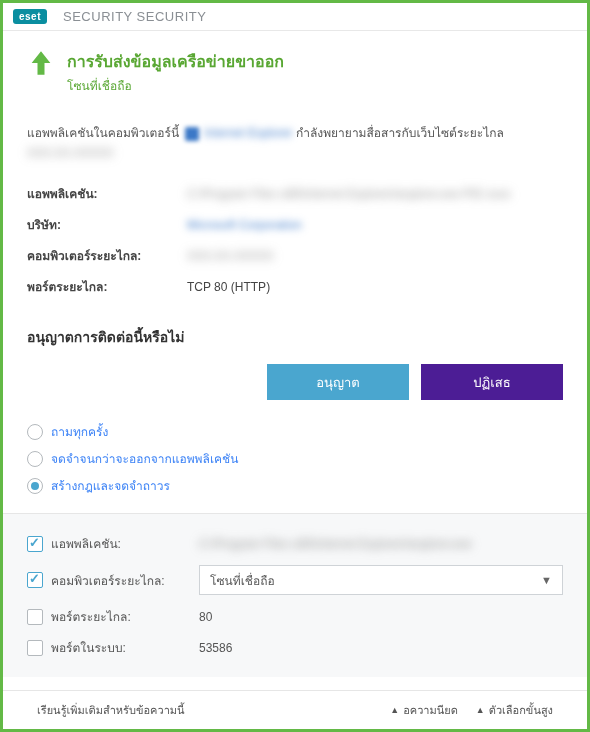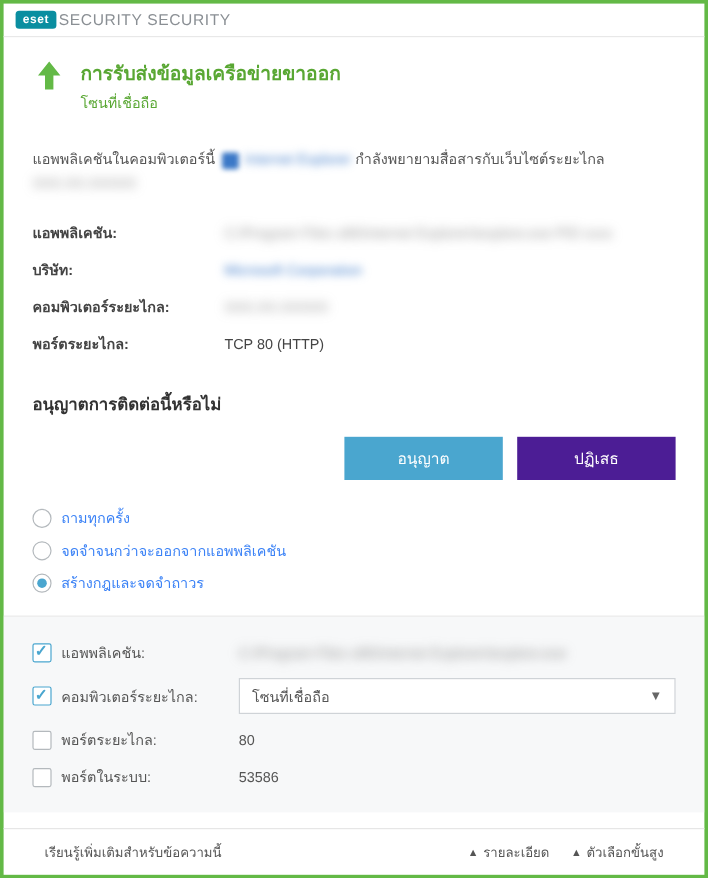--- a/index.html
+++ b/index.html
@@ -1,37 +1,37 @@
 <!DOCTYPE html>
 <html><head>
 <meta charset="utf-8">
 <style>
   * { box-sizing: border-box; margin: 0; padding: 0; font-family: "Segoe UI", Tahoma, sans-serif; }
   html, body { width: 590px; height: 732px; }
   .window { width: 590px; height: 732px; border: 3px solid #63b946; background: #fff; display: flex; flex-direction: column; }
   .hdr { display: flex; align-items: center; padding: 6px 10px; border-bottom: 1px solid #e8e8e8; }
-  .brand-badge { background: #0a8ea0; color: #fff; font-size: 10px; font-weight: bold; padding: 2px 6px; border-radius: 3px; letter-spacing: 0.5px; margin-right: 2px; }
+  .brand-badge { background: #0a8ea0; color: #fff; font-size: 10px; font-weight: bold; padding: 2px 6px; border-radius: 3px; letter-spacing: 0.5px; margin-right: 16px; }
   .brand-text { color: #8a8f94; font-size: 13px; font-weight: 500; letter-spacing: 0.5px; }
   .body { flex: 1; overflow: auto; padding: 18px 24px 8px 24px; color: #3a3a3a; }
   .titlebox { display: flex; align-items: flex-start; margin-bottom: 28px; }
   .arrow { width: 28px; height: 28px; margin-right: 12px; flex-shrink: 0; }
   .title-main { color: #59a733; font-size: 16px; font-weight: 600; }
   .title-sub { color: #59a733; font-size: 12px; margin-top: 2px; }
   .desc { font-size: 12px; color: #555; margin-bottom: 4px; }
   .blur-blue { filter: blur(3px); text-shadow: 0 0 4px #3b78c7; color: transparent; display: inline-block; }
   .blur-plain { filter: blur(4px); text-shadow: 0 0 4px rgba(120,120,120,.8); color: transparent; display: inline-block; }
   .tbl { margin-top: 18px; font-size: 12px; }
   .tbl-row { display: flex; padding: 6px 0; }
   .tbl-label { width: 160px; color: #444; font-weight: 600; flex-shrink: 0; }
   .tbl-val { flex: 1; color: #444; display: flex; align-items: center; gap: 6px; }
   .check-ic { color: #59a733; font-size: 14px; }
   .ppl-ic { color: #9aa5b1; font-size: 13px; }
   .question { font-size: 14px; color: #333; font-weight: 600; margin: 24px 0 16px 0; }
   .btn-row { display: flex; justify-content: flex-end; gap: 12px; margin-bottom: 18px; }
-  .btn { width: 132px; height: 36px; color: #fff; font-size: 13px; border: none; cursor: pointer; }
+  .btn { width: 142px; height: 36px; color: #fff; font-size: 13px; border: none; cursor: pointer; }
   .btn-allow { background: #4aa6cf; }
   .btn-deny { background: #4c1d95; }
   .radio-group, .check-group { font-size: 12px; color: #3b82f6; }
   .radio-row, .check-row { display: flex; align-items: center; padding: 4px 0; gap: 8px; }
   .r, .c { width: 16px; height: 16px; border: 1px solid #b4b9bd; background: #fff; flex-shrink: 0; position: relative; }
   .r { border-radius: 50%; }
   .r.sel::after { content: ""; position: absolute; inset: 3px; border-radius: 50%; background: #4aa6cf; }
   .c { border-radius: 2px; }
   .c.sel { border-color: #4aa6cf; }
   .c.sel::after { content: "✓"; position: absolute; top: -2px; left: 1px; color: #4aa6cf; font-size: 13px; font-weight: bold; }
@@ -156,21 +156,21 @@
     </div>
   </div>
 
   <div class="footer">
     <span class="flink">
       <span>เรียนรู้เพิ่มเติมสำหรับข้อความนี้</span>
     </span>
     <div class="footer-right">
       <span class="flink">
         <span class="up">▲</span>
-        <span>รายละเอียด</span>
+        <span>อความนียด</span>
       </span>
       <span class="flink">
         <span class="up">▲</span>
         <span>ตัวเลือกขั้นสูง</span>
       </span>
     </div>
   </div>
 </div>
 
 </body></html>

